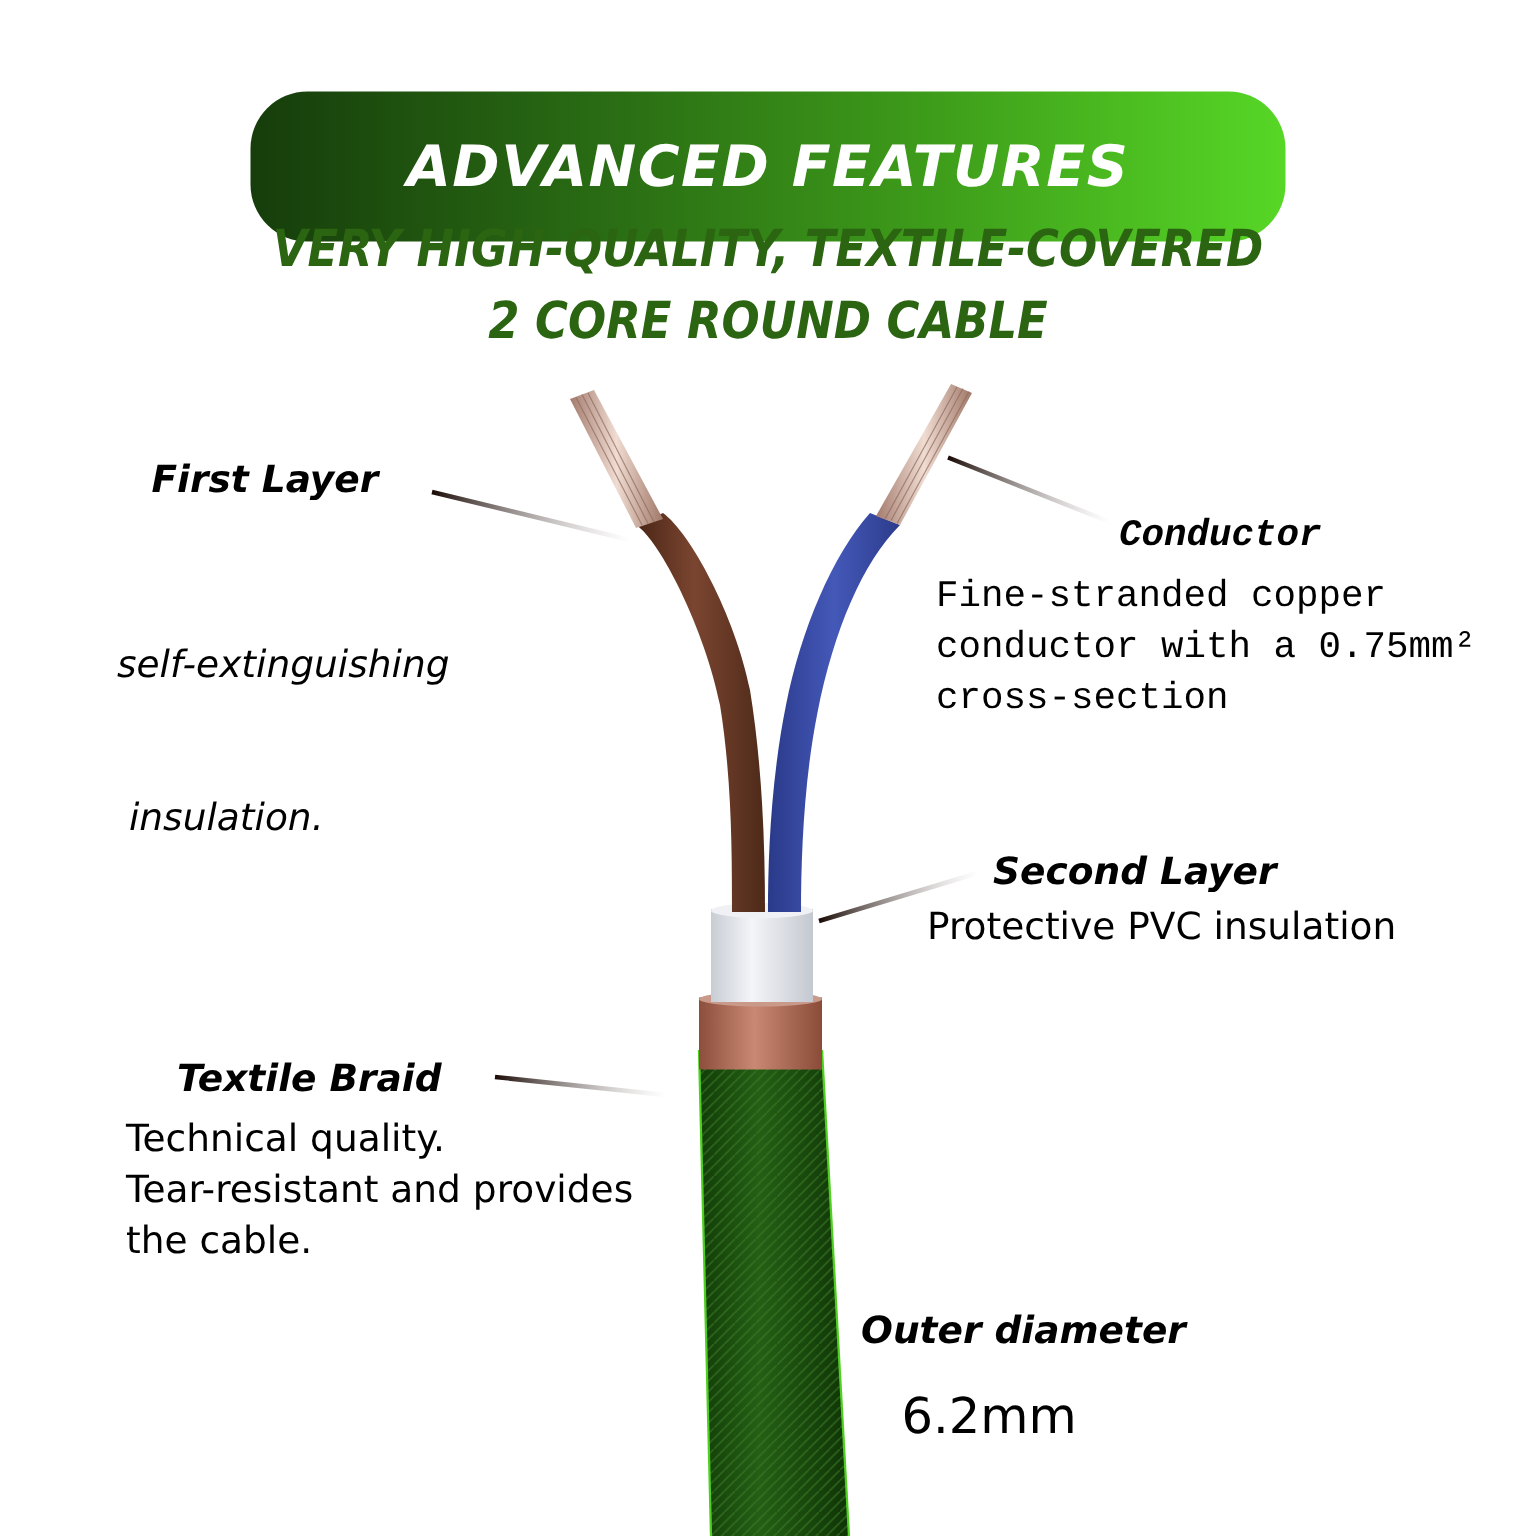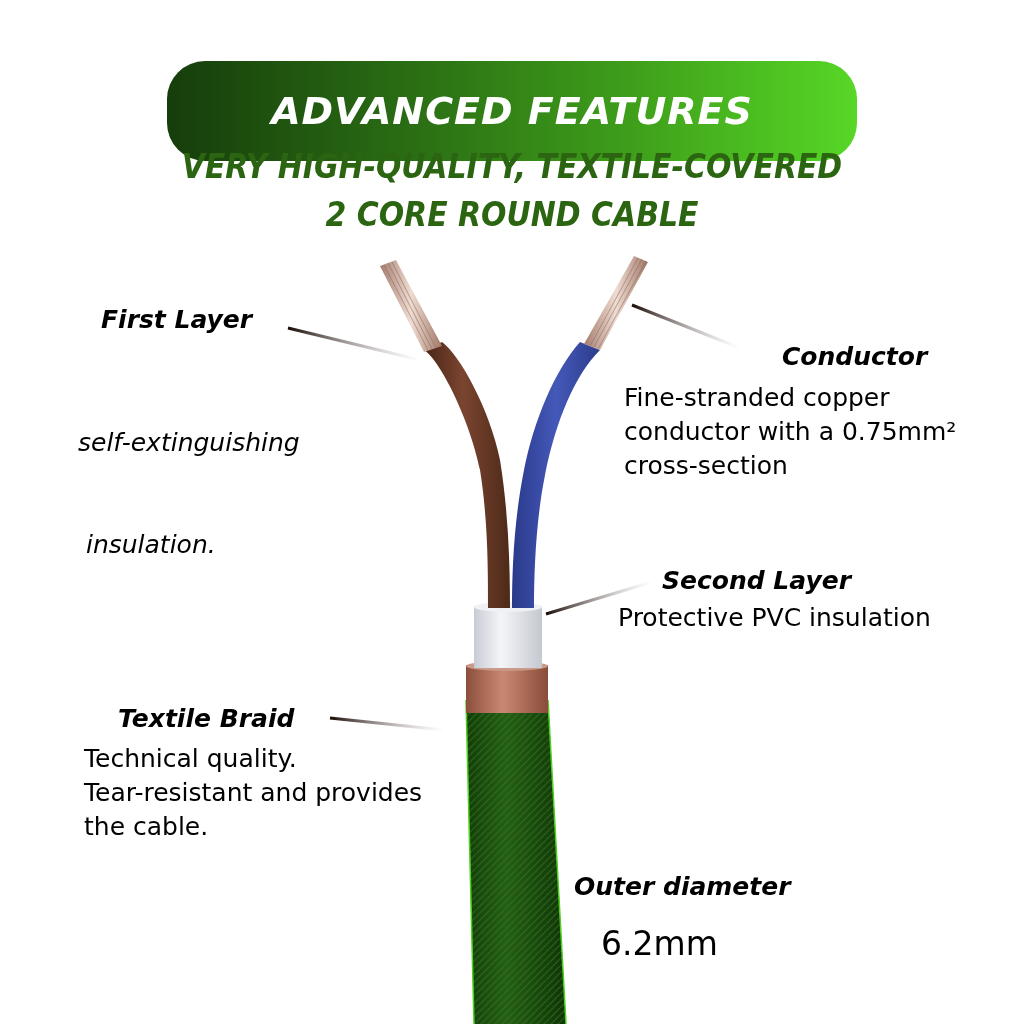--- a/index.html
+++ b/index.html
@@ -120,22 +120,22 @@
   <path d="M546 614 L652 582" stroke="url(#leaderR)" stroke-width="3"></path>
   <path d="M330 718 L444 730" stroke="url(#leaderL)" stroke-width="3"></path>
 </svg>
 
 <div class="label-title" style="left:101px; top:305px;">First Layer</div>
 <div class="label-desc italic" style="left:78px; top:358px; white-space:pre;">
   <div>self-extinguishing</div>
   <div> insulation.</div>
 </div>
 
-<div class="label-title" style="left:782px; top:342px;">Conductor</div>
-<div class="label-desc" style="left:624px; top:381px;">
+<div class="label-title" style="left:746px; top:342px;font-family:Liberation Mono, monospace;">Conductor</div>
+<div class="label-desc" style="left:624px; top:381px;font-family:Liberation Mono, monospace;">
   <div>Fine-stranded copper</div>
   <div>conductor with a 0.75mm²</div>
   <div>cross-section</div>
 </div>
 
 <div class="label-title" style="left:662px; top:566px;">Second Layer</div>
 <div class="label-desc" style="left:618px; top:601px;">
   <div>Protective PVC insulation</div>
 </div>
 

